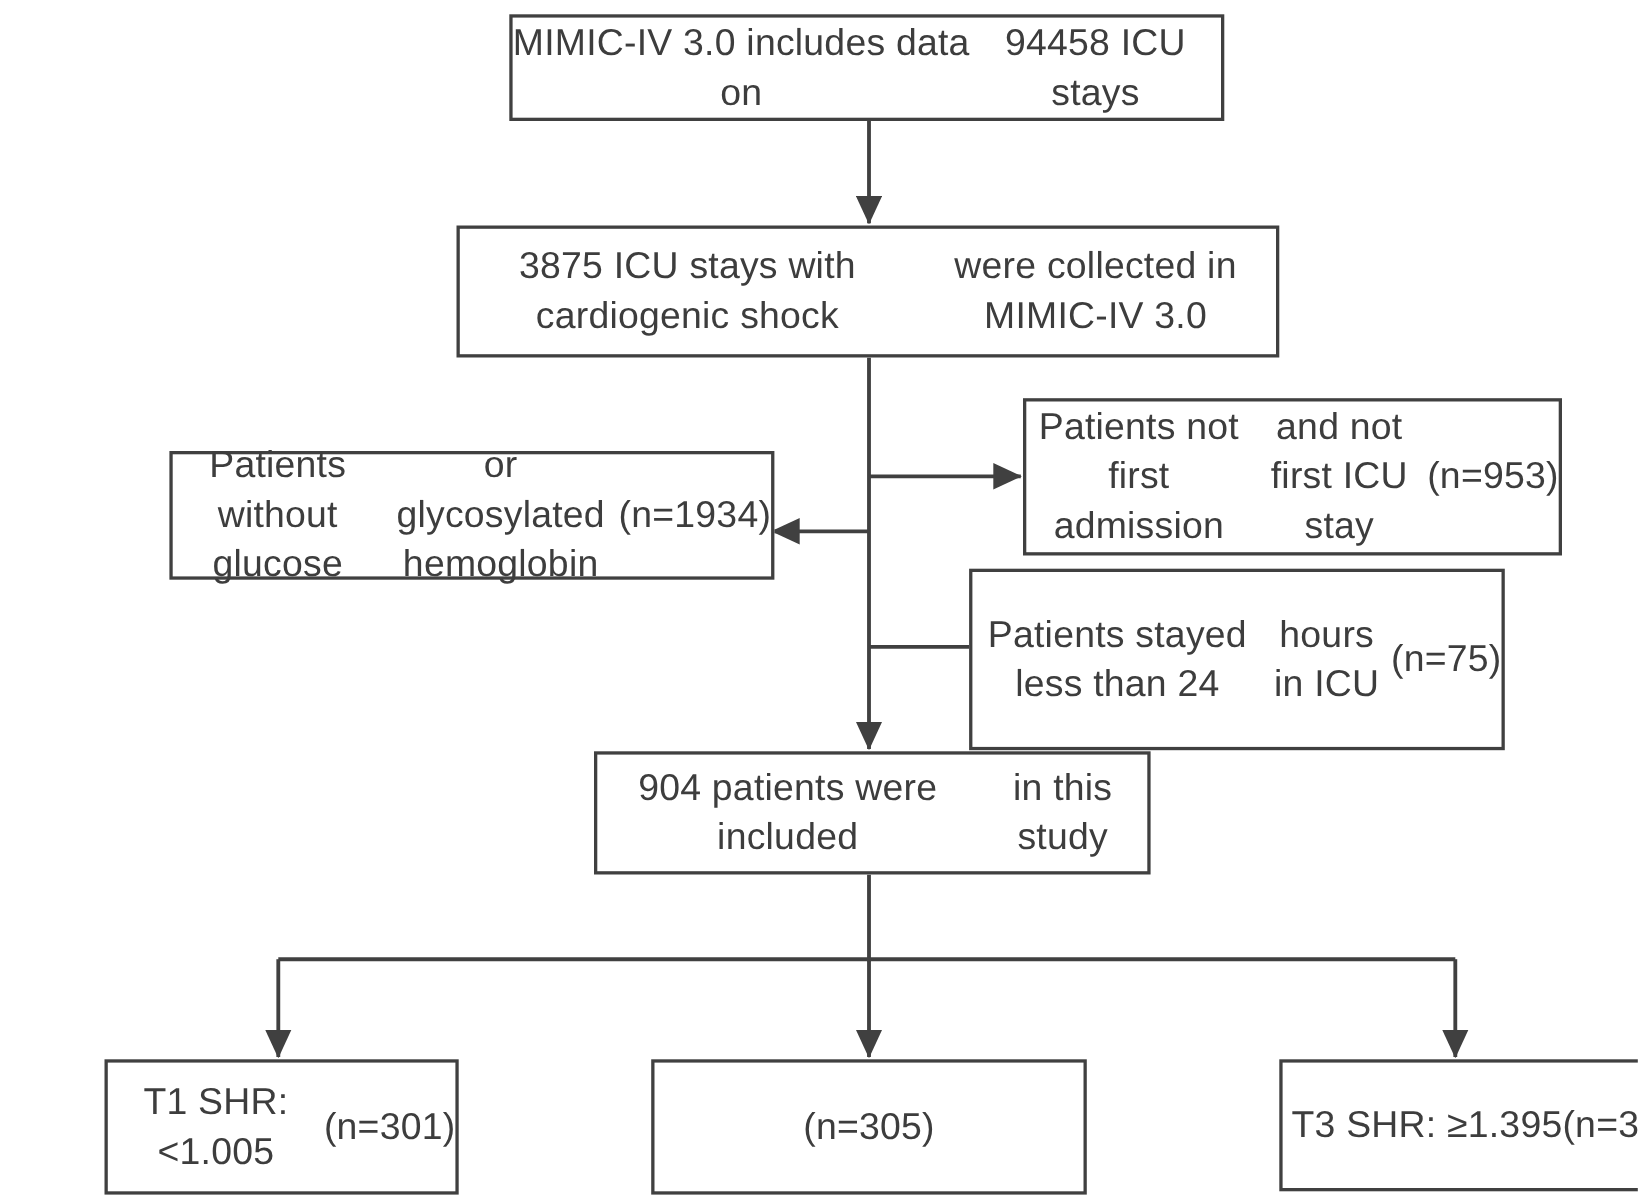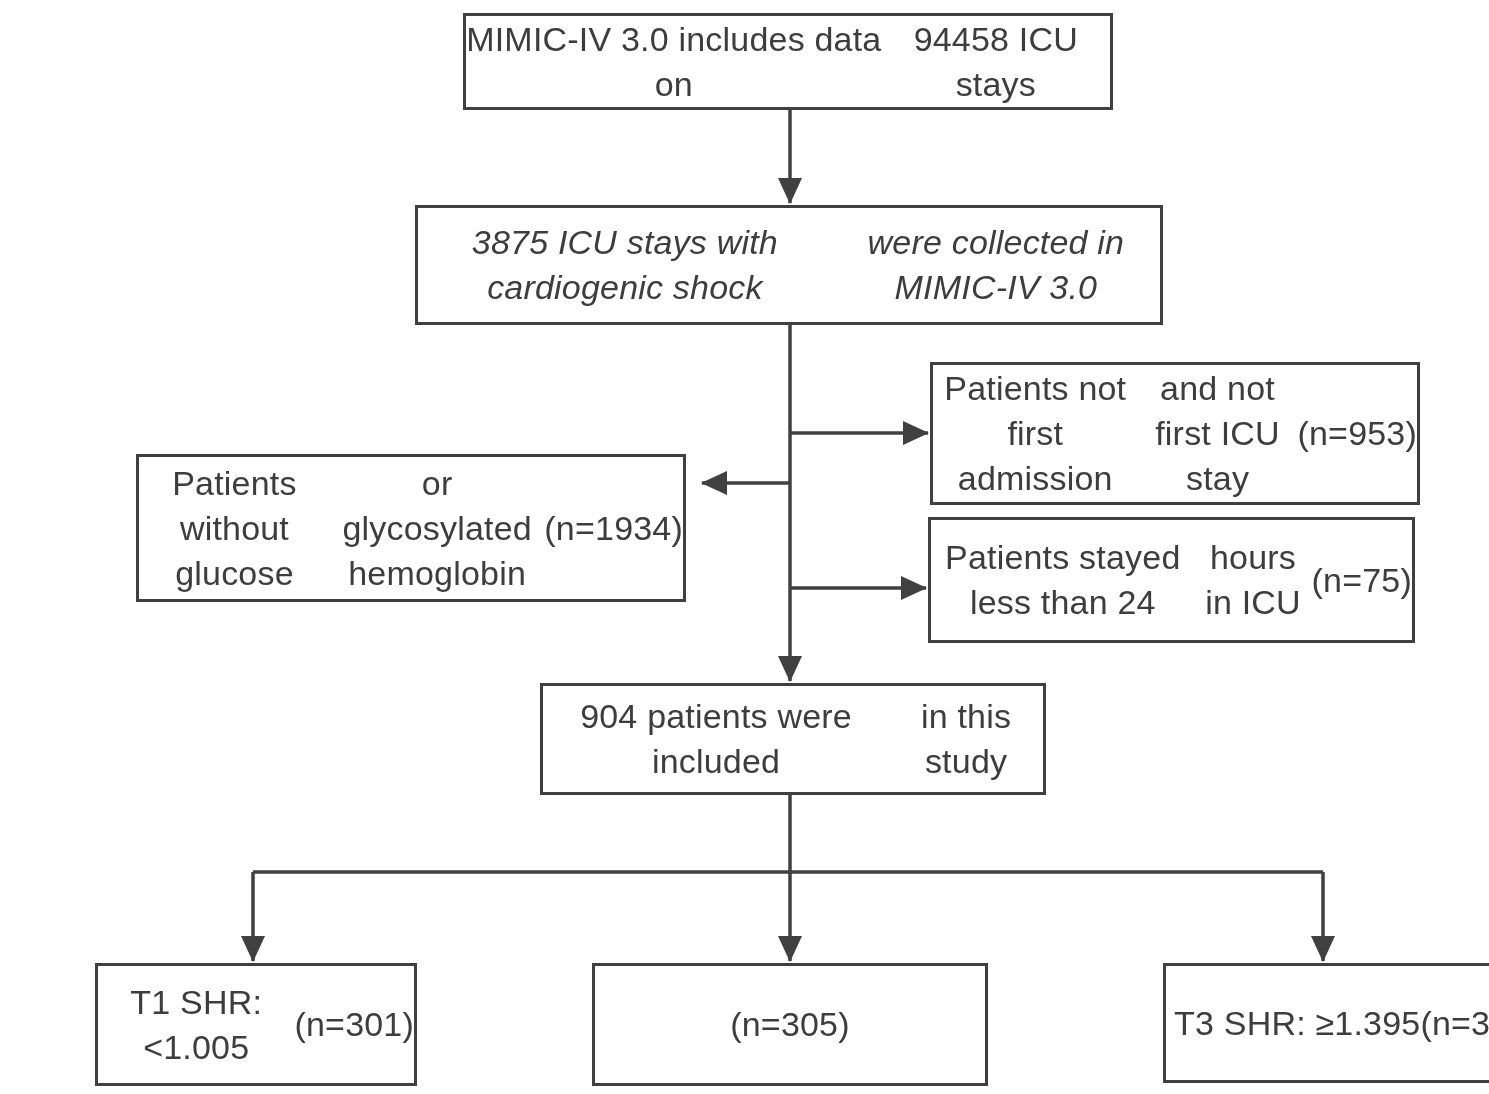--- a/index.html
+++ b/index.html
@@ -42,24 +42,24 @@
     align-items: center;
     justify-content: center;
     text-align: center;
     font-size: 34px;
     line-height: 45px;
     color: var(--text-color);
     letter-spacing: 0.2px;
   }
 
   #box-source         { left: 463px;  top: 13px;  width: 650px; height: 97px;  }
-  #box-collected      { left: 415px;  top: 205px; width: 748px; height: 120px; font-style: italic; }
-  #box-excl-glucose   { left: 136px;  top: 410px; width: 550px; height: 148px; margin-top: 44px; }
+  #box-collected      { left: 415px;  top: 205px; width: 748px; height: 120px; }
+  #box-excl-glucose   { left: 154px;  top: 410px; width: 550px; height: 117px; }
   #box-excl-admission { left: 930px;  top: 362px; width: 490px; height: 143px; }
-  #box-excl-stay      { left: 928px;  top: 517px; width: 487px; height: 126px; }
+  #box-excl-stay      { left: 881px;  top: 517px; width: 487px; height: 165px; }
   #box-included       { left: 540px;  top: 683px; width: 506px; height: 112px; justify-content: flex-end; }
   #box-t1             { left: 95px;   top: 963px; width: 322px; height: 123px; }
   #box-t2             { left: 592px;  top: 963px; width: 396px; height: 123px; }
   #box-t3             { left: 1163px; top: 963px; width: 388px; height: 120px; }
 </style>
 </head>
 <body>
 
 <div class="canvas">
 

